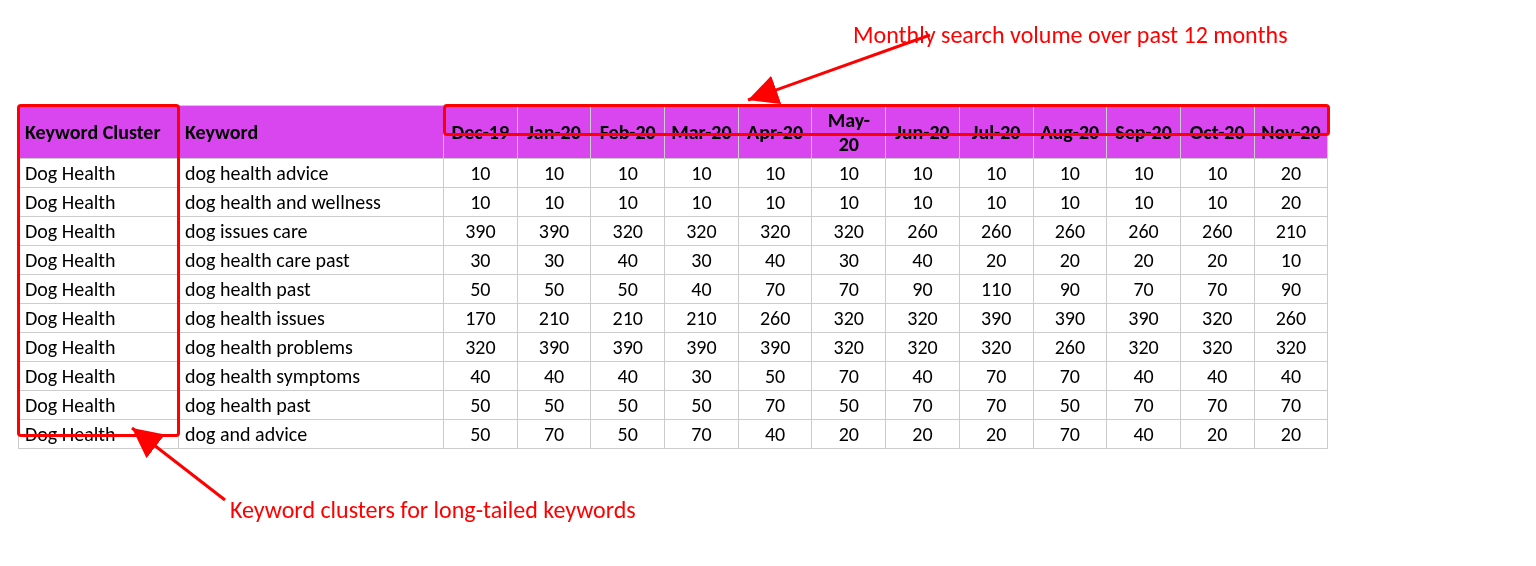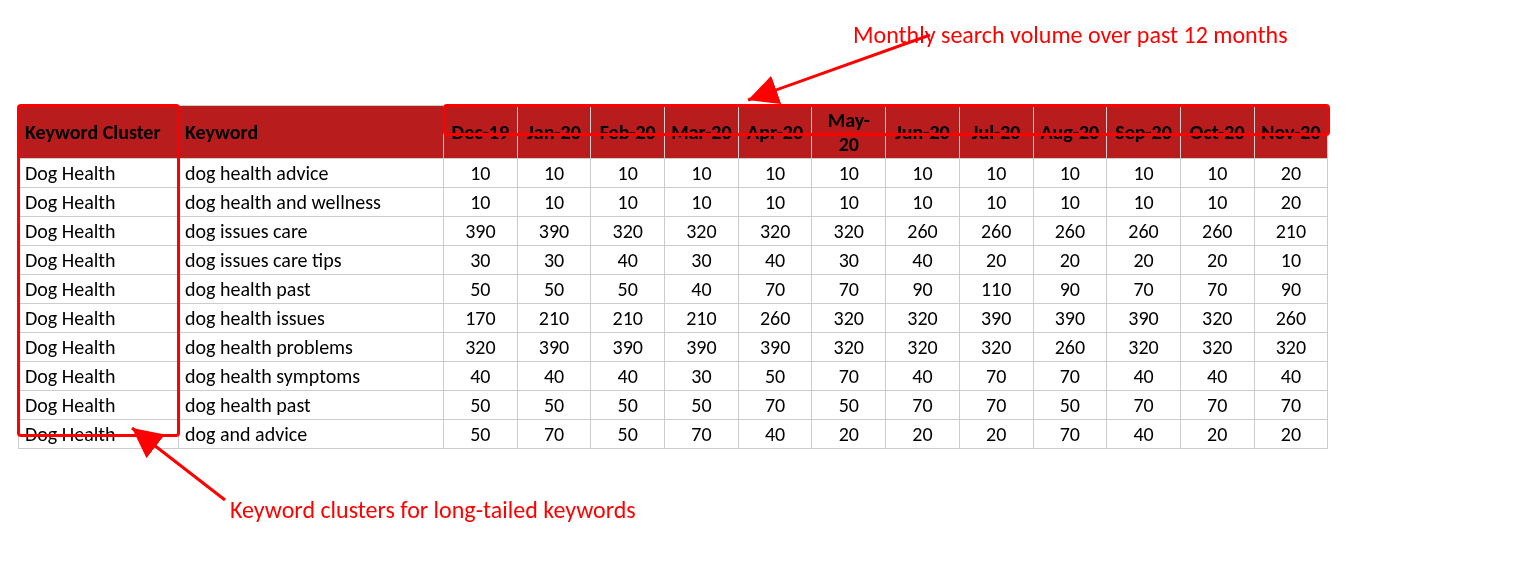--- a/index.html
+++ b/index.html
@@ -33,21 +33,21 @@
     border: 1px solid #ccc;
     padding: 2px 6px;
     height: 26px;
     box-sizing: border-box;
     background: #fff;
   }
   table.data th {
     font-weight: 700;
     text-align: left;
     color: #000;
-    background: #b91c1c;
+    background: #d946ef;
   }
   table.data th.mcol, table.data td.mcell {
     text-align: center;
   }
   table.data col.cluster { width: 160px; }
   table.data col.keyword { width: 265px; }
   table.data col.month   { width: 73.7px; }
 
   
   .anno-box {
@@ -166,21 +166,21 @@
           <td class="mcell">320</td>
           <td class="mcell">260</td>
           <td class="mcell">260</td>
           <td class="mcell">260</td>
           <td class="mcell">260</td>
           <td class="mcell">260</td>
           <td class="mcell">210</td>
         </tr>
         <tr>
           <td>Dog Health</td>
-          <td>dog issues care tips</td>
+          <td>dog health care past</td>
           <td class="mcell">30</td>
           <td class="mcell">30</td>
           <td class="mcell">40</td>
           <td class="mcell">30</td>
           <td class="mcell">40</td>
           <td class="mcell">30</td>
           <td class="mcell">40</td>
           <td class="mcell">20</td>
           <td class="mcell">20</td>
           <td class="mcell">20</td>

